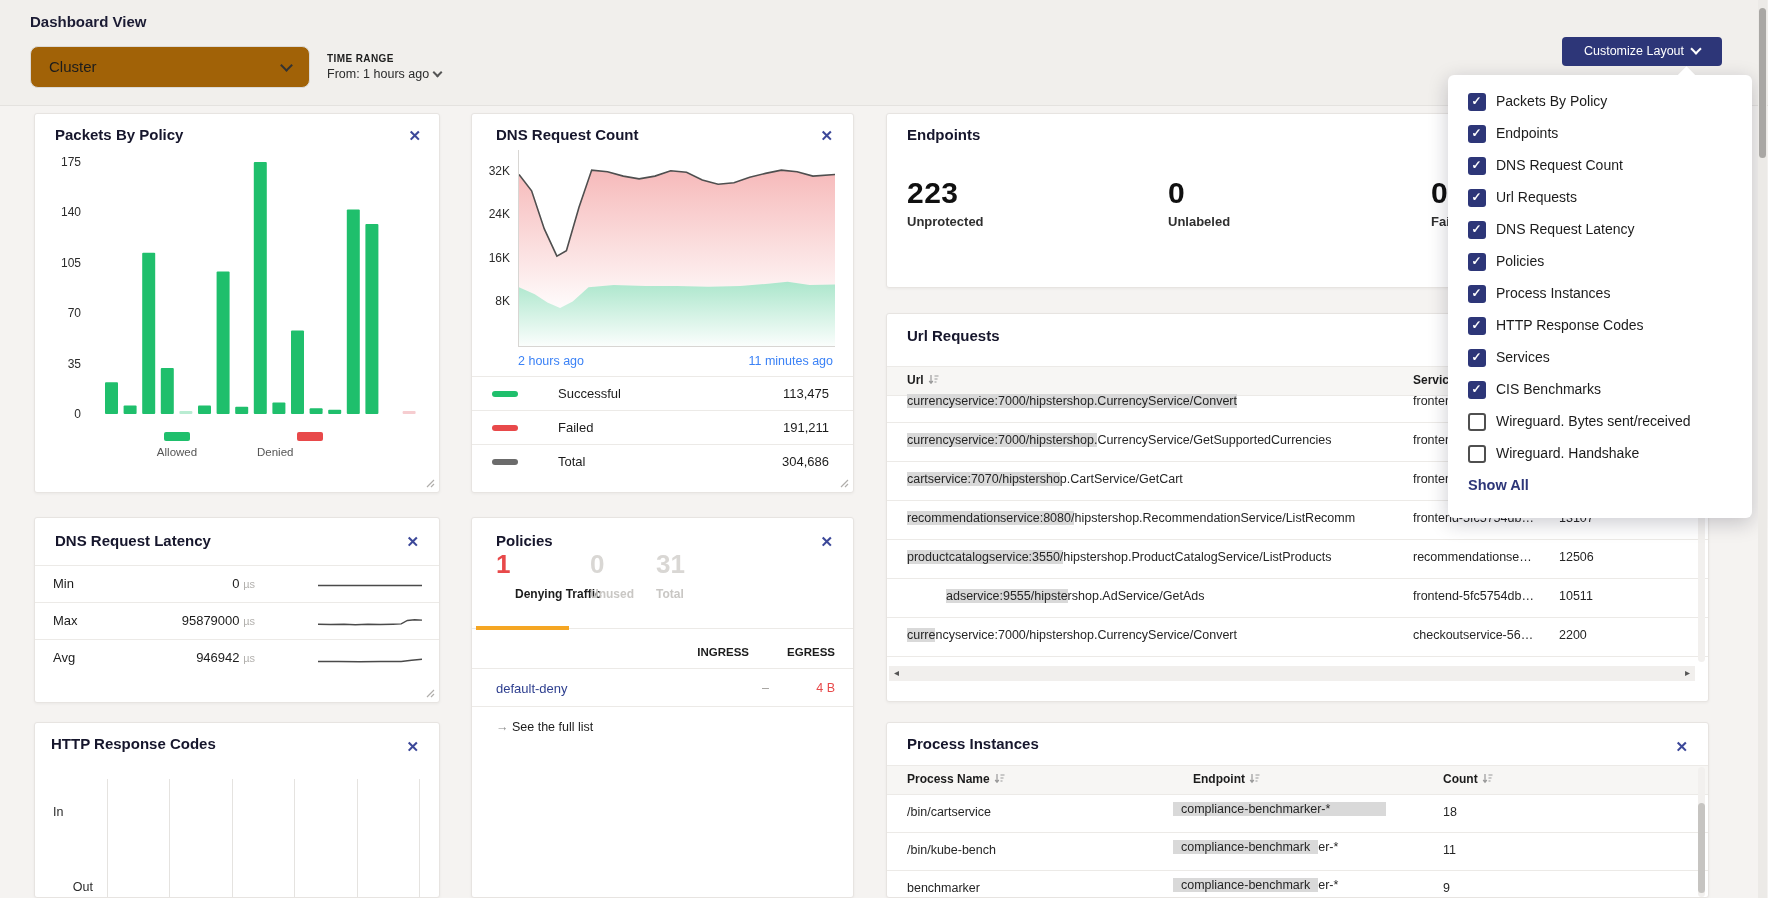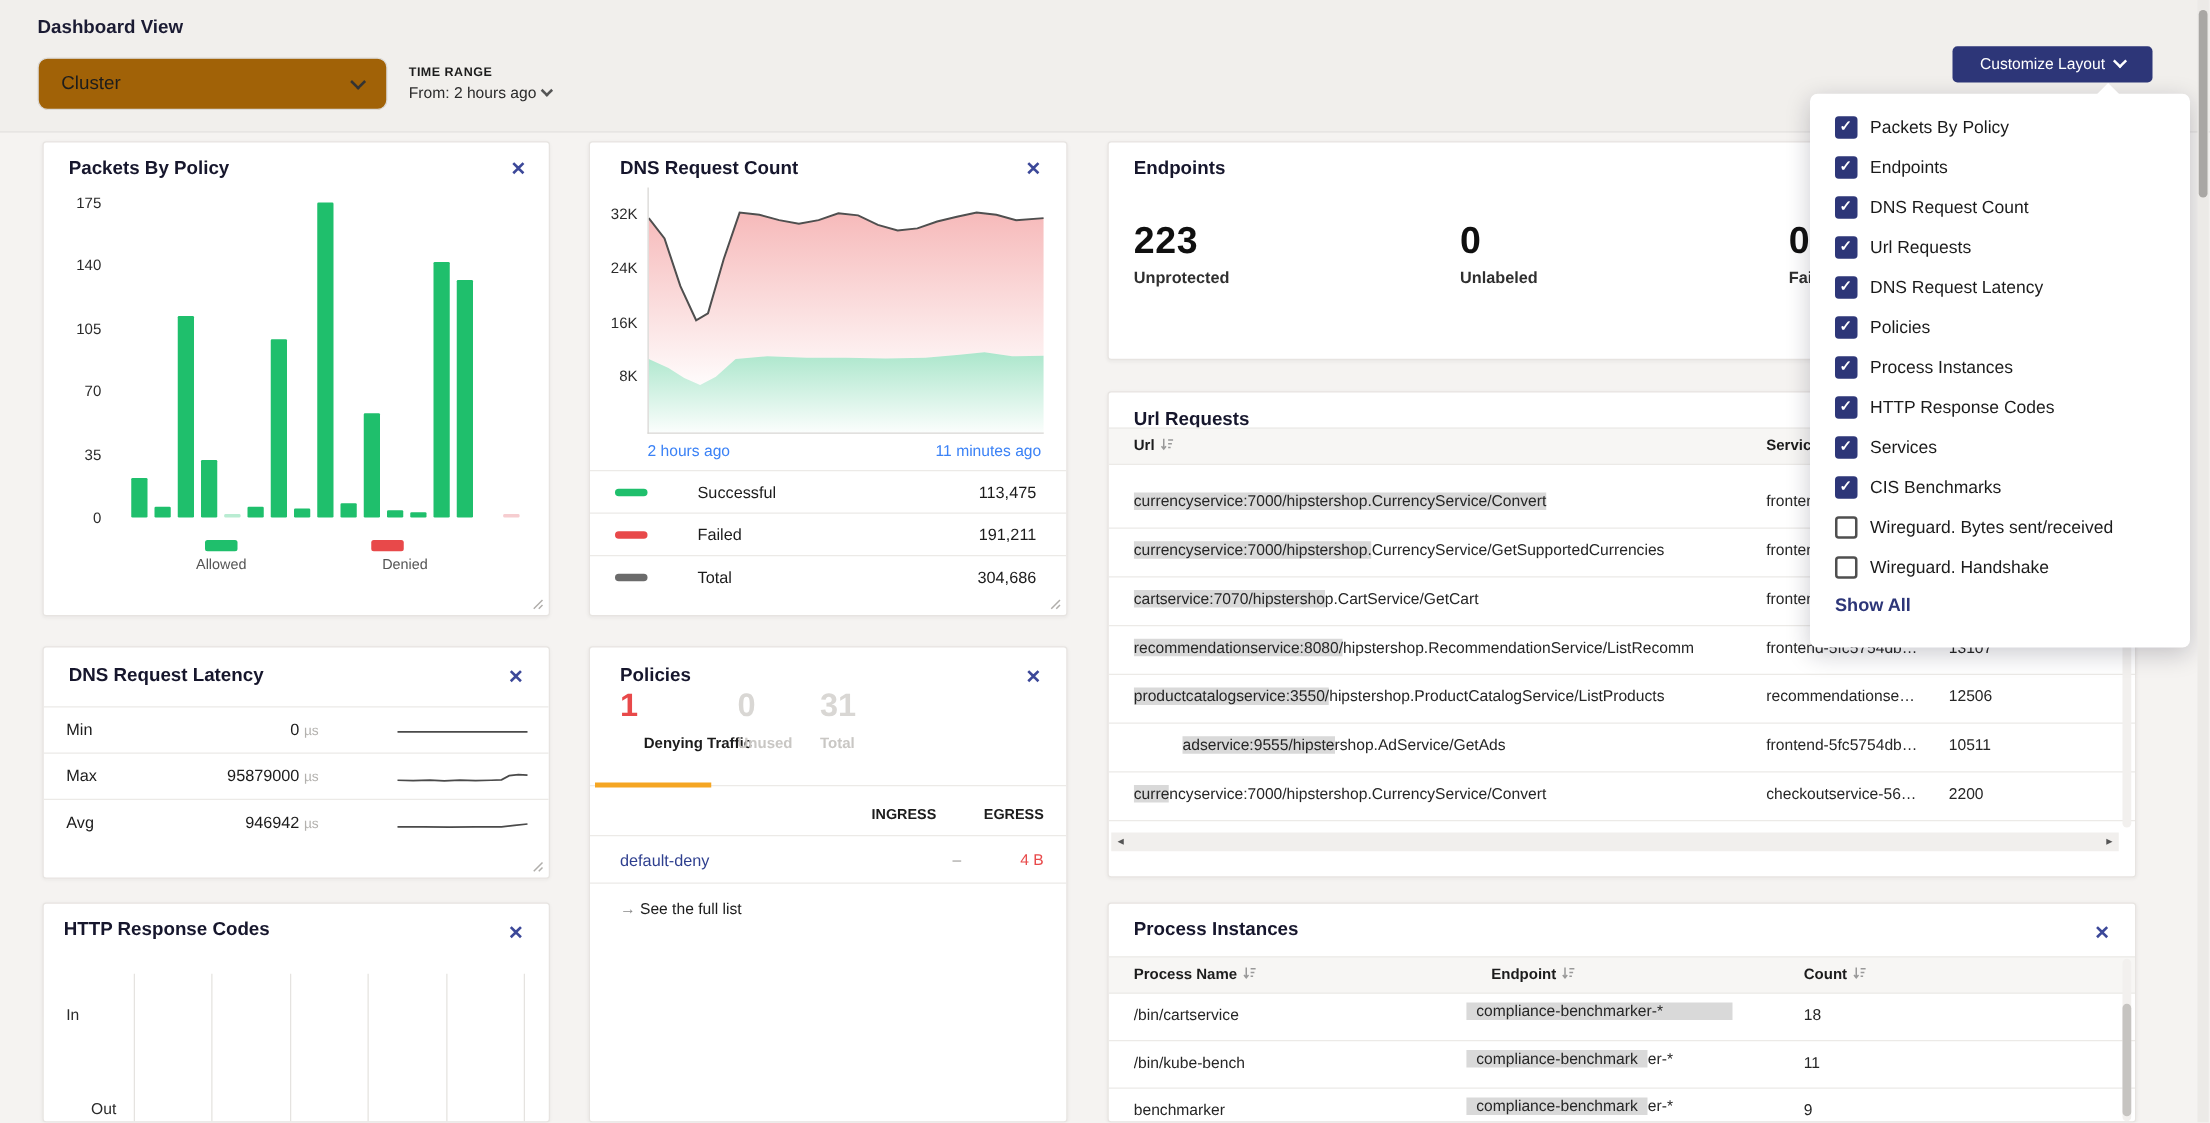--- a/index.html
+++ b/index.html
@@ -67,21 +67,21 @@
 
 <div class="hdr"></div>
 <div class="page-title">Dashboard View</div>
 
 <div class="select">
   <span class="val">Cluster</span>
   <span class="chev"></span>
 </div>
 
 <div class="tr-label">TIME RANGE</div>
-<div class="tr-value"><span>From: 2 hours ago</span><span class="chev"></span></div>
+<div class="tr-value"><span>From: 1 hours ago</span><span class="chev"></span></div>
 
 <div class="btn"><span>Customize Layout</span><span class="chev"></span></div>
 
 <div class="card" style="left:34px;top:113px;width:406px;height:380px;">
   <div class="ctitle" style="left:20px;top:12px;">Packets By Policy</div>
   <div class="xbtn" style="right:18px;top:14px;">✕</div>
   <div class="ylab" style="left:12px;top:41px;">175</div>
   <div class="ylab" style="left:12px;top:91px;">140</div>
   <div class="ylab" style="left:12px;top:142px;">105</div>
   <div class="ylab" style="left:12px;top:192px;">70</div>
@@ -101,21 +101,21 @@
       <rect x="194.0" y="176.5" width="13" height="83.5" rx="1" fill="#1fbf6c"></rect>
       <rect x="212.6" y="254.2" width="13" height="5.8" rx="1" fill="#1fbf6c"></rect>
       <rect x="231.2" y="255.7" width="13" height="4.3" rx="1" fill="#1fbf6c"></rect>
       <rect x="249.8" y="55.5" width="13" height="204.5" rx="1" fill="#1fbf6c"></rect>
       <rect x="268.4" y="69.9" width="13" height="190.1" rx="1" fill="#1fbf6c"></rect>
       <rect x="305.6" y="257.1" width="13" height="2.9" rx="1" fill="#f6cdd0"></rect>
     </svg>
   <div style="position:absolute;left:129px;top:318px;width:26px;height:9px;border-radius:2px;background:#1fbf6c;"></div>
   <div style="position:absolute;left:96px;top:332px;width:92px;text-align:center;font-size:11.5px;color:#555;">Allowed</div>
   <div style="position:absolute;left:262px;top:318px;width:26px;height:9px;border-radius:2px;background:#e8494a;"></div>
-  <div style="position:absolute;left:243px;top:332px;width:92px;text-align:center;font-size:11.5px;color:#555;">Denied</div>
+  <div style="position:absolute;left:222px;top:332px;width:92px;text-align:left;font-size:11.5px;color:#555;">Denied</div>
   <svg class="corner" width="9" height="9">
       <path d="M8 1L1 8M8 5L5 8" stroke="#b0aeab" stroke-width="1.2" fill="none"></path>
     </svg>
 </div>
 
 <div class="card" style="left:471px;top:113px;width:383px;height:380px;">
   <div class="ctitle" style="left:24px;top:12px;">DNS Request Count</div>
   <div class="xbtn" style="right:20px;top:14px;">✕</div>
   <div class="ylab" style="left:4px;top:50px;">32K</div>
   <div class="ylab" style="left:4px;top:93px;">24K</div>
@@ -163,21 +163,21 @@
   <div class="stat-val" style="left:20px;top:62px;">223</div>
   <div class="stat-lab" style="left:20px;top:100px;">Unprotected</div>
   <div class="stat-val" style="left:281px;top:62px;">0</div>
   <div class="stat-lab" style="left:281px;top:100px;">Unlabeled</div>
   <div class="stat-val" style="left:544px;top:62px;">0</div>
   <div class="stat-lab" style="left:544px;top:100px;">Failed</div>
 </div>
 
 <div class="card" style="left:886px;top:313px;width:823px;height:389px;">
   <div class="ctitle" style="left:20px;top:13px;">Url Requests</div>
-  <div class="thead" style="top:28px;text-decoration:underline;">
+  <div class="thead" style="top:52px;text-decoration:underline;">
     <span class="th" style="left:20px;"><span>Url</span><svg class="sort" width="11" height="11" viewBox="0 0 11 11">
           <path d="M3 1v8M1.2 7L3 9.2 4.8 7" stroke="#999" fill="none" stroke-width="1.2"></path>
           <path d="M6.5 2h4M6.5 5h3M6.5 8h2" stroke="#999" stroke-width="1.2"></path>
         </svg></span>
     <span class="th" style="left:526px;"><span>Service</span><svg class="sort" width="11" height="11" viewBox="0 0 11 11">
           <path d="M3 1v8M1.2 7L3 9.2 4.8 7" stroke="#999" fill="none" stroke-width="1.2"></path>
           <path d="M6.5 2h4M6.5 5h3M6.5 8h2" stroke="#999" stroke-width="1.2"></path>
         </svg></span>
   </div>
   <div class="trow" style="top:69px;">

